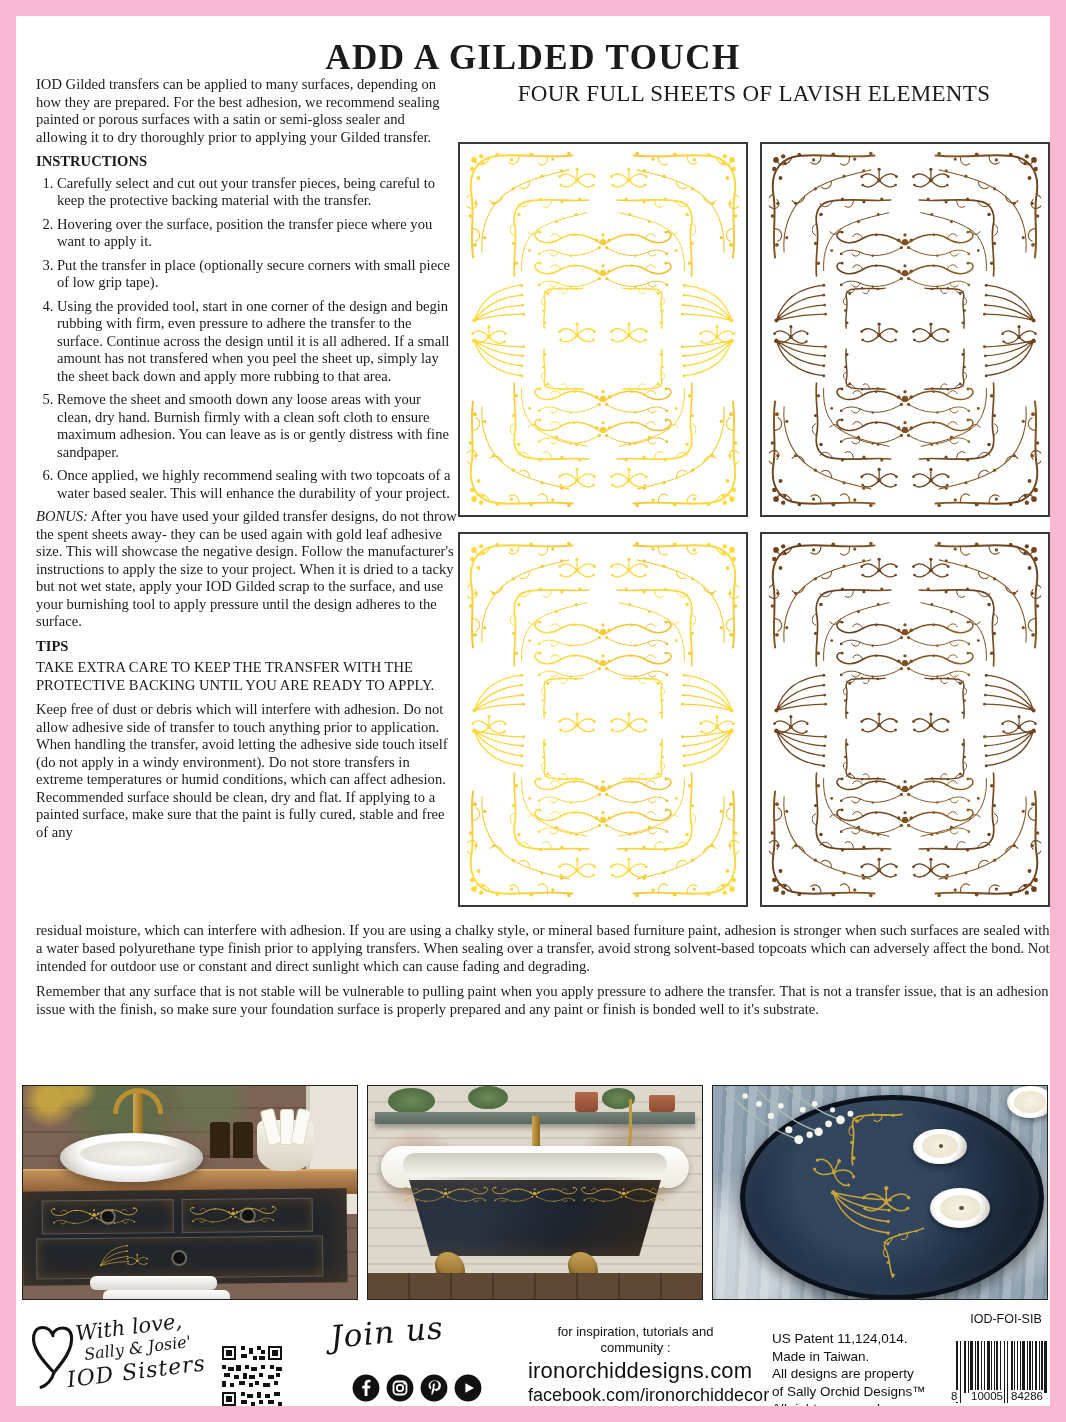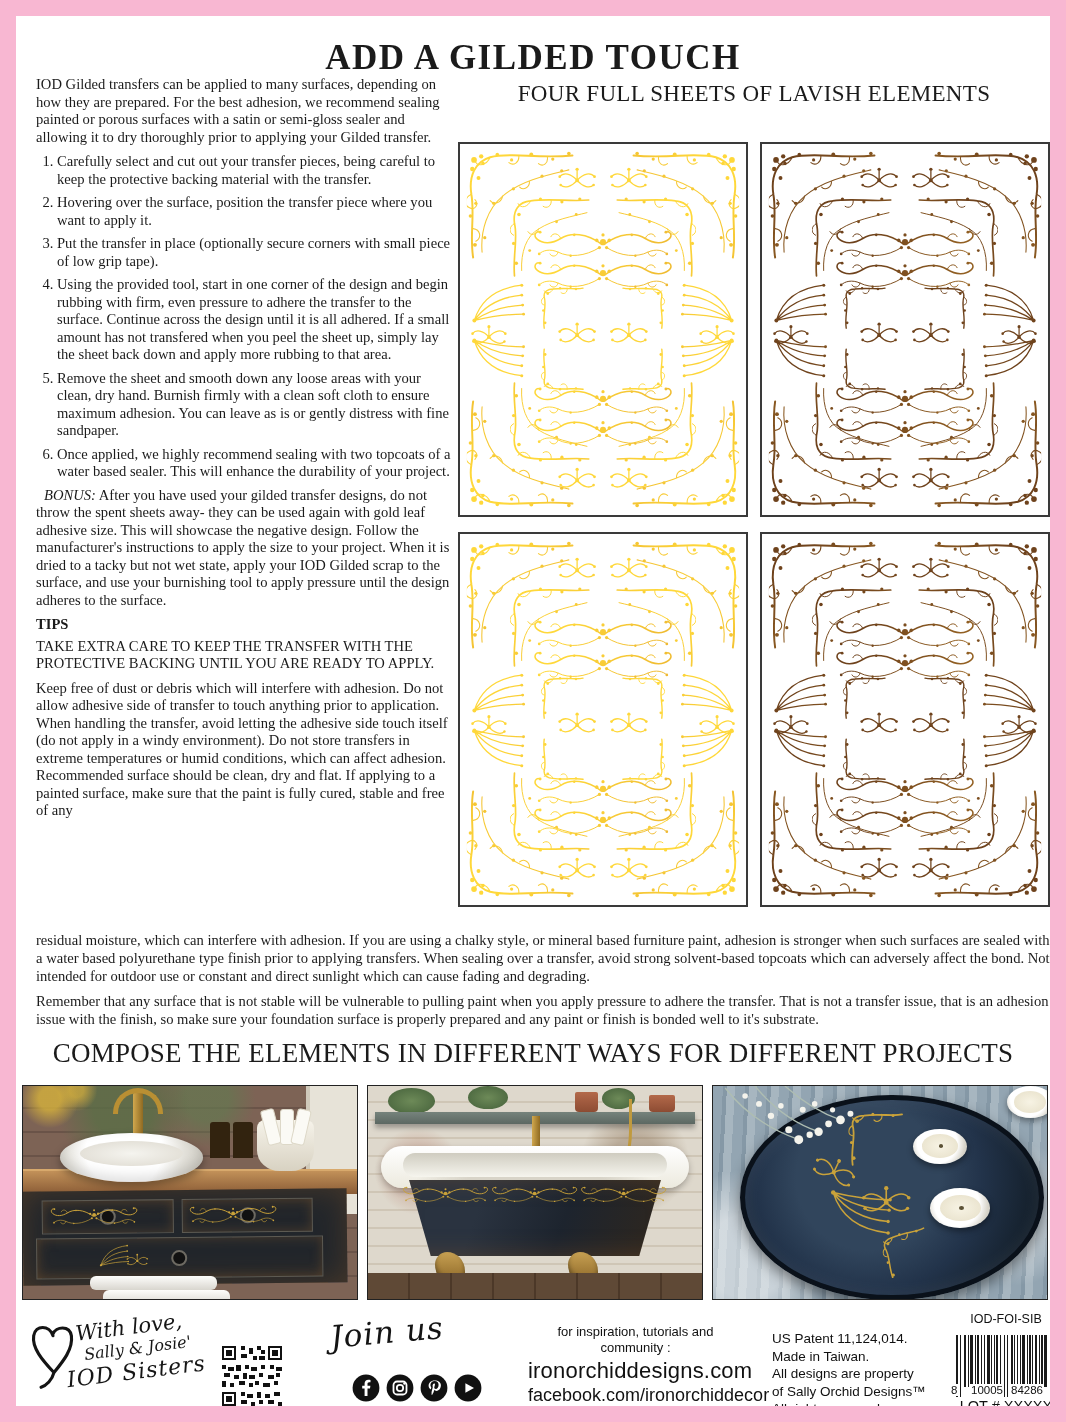--- a/index.html
+++ b/index.html
@@ -15,26 +15,26 @@
   .compose-heading{position:absolute;top:1022px;left:0;width:1034px;text-align:center;
               font-size:27px;letter-spacing:.2px;}
 
   
   .left-col{position:absolute;left:20px;top:60px;width:422px;
             font-size:14.6px;line-height:1.2;}
   .left-col p{margin:0 0 7px 0;}
   .left-col .h{font-weight:bold;margin:2px 0 4px 0;}
   .left-col ol{margin:0 0 6px 0;padding-left:21px;}
   .left-col ol li{margin:0 0 6px 0;}
-  .bonus-label{font-style:italic;margin-left:8px;}
+  .bonus-label{font-style:italic;}
   .warning{font-weight:normal;}
 
   
   .continuation{position:absolute;left:20px;top:906px;width:1014px;
-                font-size:14.6px;line-height:1.22;margin-top:10px;}
+                font-size:14.6px;line-height:1.22;}
   .continuation p{margin:0 0 8px 0;}
 
   
   .sheets{position:absolute;left:442px;top:126px;width:592px;height:765px;
           display:grid;grid-template-columns:1fr 1fr;gap:15px 12px;}
   .sheet{border:2px solid #3a3a3a;background:#fff;padding:4px;box-sizing:border-box;}
   .sheet svg{width:100%;height:100%;display:block;}
   .foilA{stroke:url(#gA);fill:url(#gA);}
   .foilB{stroke:url(#gB);fill:url(#gB);}
 
@@ -143,21 +143,21 @@
   .join-script{font-family:"DejaVu Serif", serif;font-style:italic;font-size:31px;
                transform:rotate(-5deg);display:inline-block;letter-spacing:1px;color:#141414;}
   .social{position:absolute;left:22px;top:60px;display:flex;gap:6px;}
   .social svg{display:block;}
   .community{position:absolute;left:498px;top:12px;width:215px;text-align:center;line-height:1.25;}
   .community .intro{font-size:13px;}
   .community .site{font-size:22px;letter-spacing:.2px;}
   .community .line{font-size:18px;}
   .legal{position:absolute;left:742px;top:18px;width:170px;text-align:left;font-size:13.5px;line-height:1.3;}
   .barcode{position:absolute;left:922px;top:0;width:108px;text-align:center;}
-  .barcode .sku{font-size:12.5px;margin-bottom:9px;}
+  .barcode .sku{font-size:12.5px;margin-bottom:15px;}
   .barcode .bars{position:relative;width:104px;height:62px;margin:0 auto;}
   .barcode .digits{position:absolute;bottom:1px;left:0;width:104px;font-size:11.5px;}
   .barcode .digits span{position:absolute;background:#fff;padding:0 1px;}
   .bd-l{left:-4px;bottom:0;}
   .bd-1{left:16px;bottom:0;}
   .bd-2{left:56px;bottom:0;}
   .bd-r{right:-4px;bottom:0;}
   .barcode .lot{font-size:14.5px;margin-top:1px;}
   .hidden-defs{position:absolute;width:0;height:0;overflow:hidden;}
 </style>
@@ -345,20 +345,21 @@
     </g>
   </defs>
 </svg>
 
 <div class="page">
 
   <div class="main-title">ADD A GILDED TOUCH</div>
 
   <div class="left-col">
     <p>IOD Gilded transfers can be applied to many surfaces, depending on how they are prepared. For the best adhesion, we recommend sealing painted or porous surfaces with a satin or semi-gloss sealer and allowing it to dry thoroughly prior to applying your Gilded transfer.</p>
+    <p class="h">INSTRUCTIONS</p>
     <ol>
       <li>Carefully select and cut out your transfer pieces, being careful to keep the protective backing material with the transfer.</li>
       <li>Hovering over the surface, position the transfer piece where you want to apply it.</li>
       <li>Put the transfer in place (optionally secure corners with small piece of low grip tape).</li>
       <li>Using the provided tool, start in one corner of the design and begin rubbing with firm, even pressure to adhere the transfer to the surface. Continue across the design until it is all adhered. If a small amount has not transfered when you peel the sheet up, simply lay the sheet back down and apply more rubbing to that area.</li>
       <li>Remove the sheet and smooth down any loose areas with your clean, dry hand.  Burnish firmly with a clean soft cloth to ensure maximum adhesion. You can leave as is or gently distress with fine sandpaper.</li>
       <li>Once applied, we highly recommend sealing with two topcoats of a water based sealer. This will enhance the durability of your project.</li>
     </ol>
     <p><span class="bonus-label">BONUS:</span> <span>After you have used your gilded transfer designs, do not throw the spent sheets away- they can be used again with gold leaf adhesive size. This will showcase the negative design. Follow the manufacturer's instructions to apply the size to your project. When it is dried to a tacky but not wet state, apply your IOD Gilded scrap to the surface, and use your burnishing tool to apply pressure until the design adheres to the surface.</span></p>
     <p class="h">TIPS</p>
@@ -391,21 +392,20 @@
           <use href="#sheetArt" class="foilB"></use>
         </svg>
     </div>
   </div>
 
   <div class="continuation">
     <p>residual moisture, which can interfere with adhesion. If you are using a chalky style, or mineral based furniture paint, adhesion is stronger when such surfaces are sealed with a water based polyurethane type finish prior to applying transfers. When sealing over a transfer, avoid strong solvent-based topcoats which can adversely affect the bond. Not intended for outdoor use or constant and direct sunlight which can cause fading and degrading.</p>
     <p>Remember that any surface that is not stable will be vulnerable to pulling paint when you apply pressure to adhere the transfer. That is not a transfer issue, that is an adhesion issue with the finish, so make sure your foundation surface is properly prepared and any paint or finish is bonded well to it's substrate.</p>
   </div>
 
-  <div class="compose-heading">COMPOSE THE ELEMENTS IN DIFFERENT WAYS FOR DIFFERENT PROJECTS</div>
 
   <div class="photos">
 
     <div class="photo">
       <div class="p1-wall"></div>
       <div class="p1-window"></div>
       <div class="p1-counter"></div>
       <div class="p1-dresser">
         <div class="p1-drawer p1-d1">
           <div class="p1-knob"></div>

